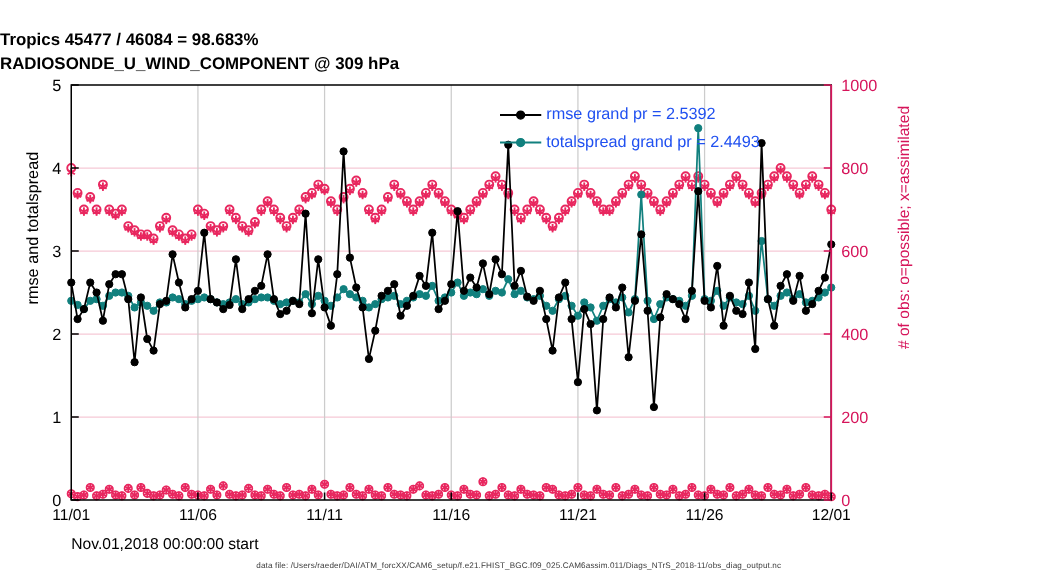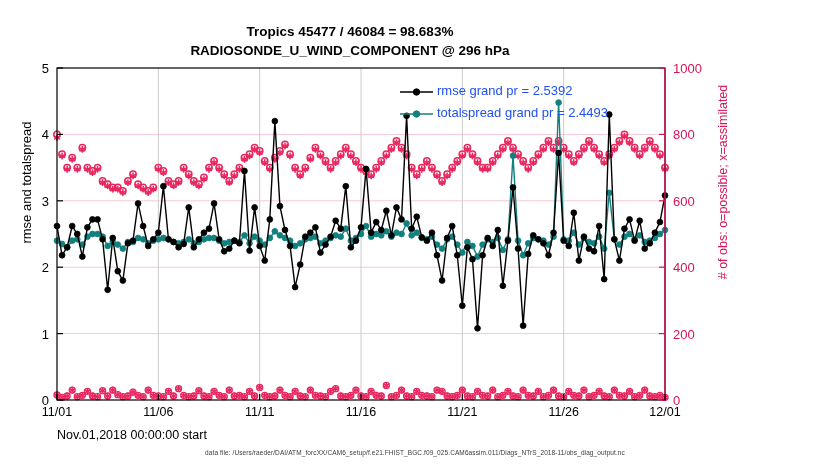--- a/index.html
+++ b/index.html
@@ -18,21 +18,21 @@
     position: absolute;
     left: 0; top: 0;
     width: 830px;
     height: 470px;
   }
   .title-block {
     position: absolute;
     left: 0;
     top: 22px;
     width: 700px;
-    text-align: center;
+    text-align: left;
     font-weight: bold;
     font-size: 13.5px;
     color: #000000;
     line-height: 19px;
   }
   .title-line2 { font-size: 13.5px; }
 
   .plot-svg {
     position: absolute;
     left: 0;
@@ -104,21 +104,21 @@
     dominant-baseline: middle;
   }
 </style>
 </head>
 <body>
 
 <div id="figure">
 
   <div class="title-block">
     <div>Tropics 45477 / 46084 = 98.683%</div>
-    <div class="title-line2">RADIOSONDE_U_WIND_COMPONENT @ 296 hPa</div>
+    <div class="title-line2">RADIOSONDE_U_WIND_COMPONENT @ 309 hPa</div>
   </div>
 
   <svg class="plot-svg" width="830" height="470">
     <g id="grid-layer">
         <line x1="57" x2="665" y1="333.6" y2="333.6" stroke="#f6c9d6" stroke-width="1"></line>
         <line x1="57" x2="665" y1="267.2" y2="267.2" stroke="#f6c9d6" stroke-width="1"></line>
         <line x1="57" x2="665" y1="200.8" y2="200.8" stroke="#f6c9d6" stroke-width="1"></line>
         <line x1="57" x2="665" y1="134.39999999999998" y2="134.39999999999998" stroke="#f6c9d6" stroke-width="1"></line>
         <line x1="158.33333333333331" x2="158.33333333333331" y1="68" y2="400" stroke="#cccccc" stroke-width="1"></line>
         <line x1="259.66666666666663" x2="259.66666666666663" y1="68" y2="400" stroke="#cccccc" stroke-width="1"></line>

